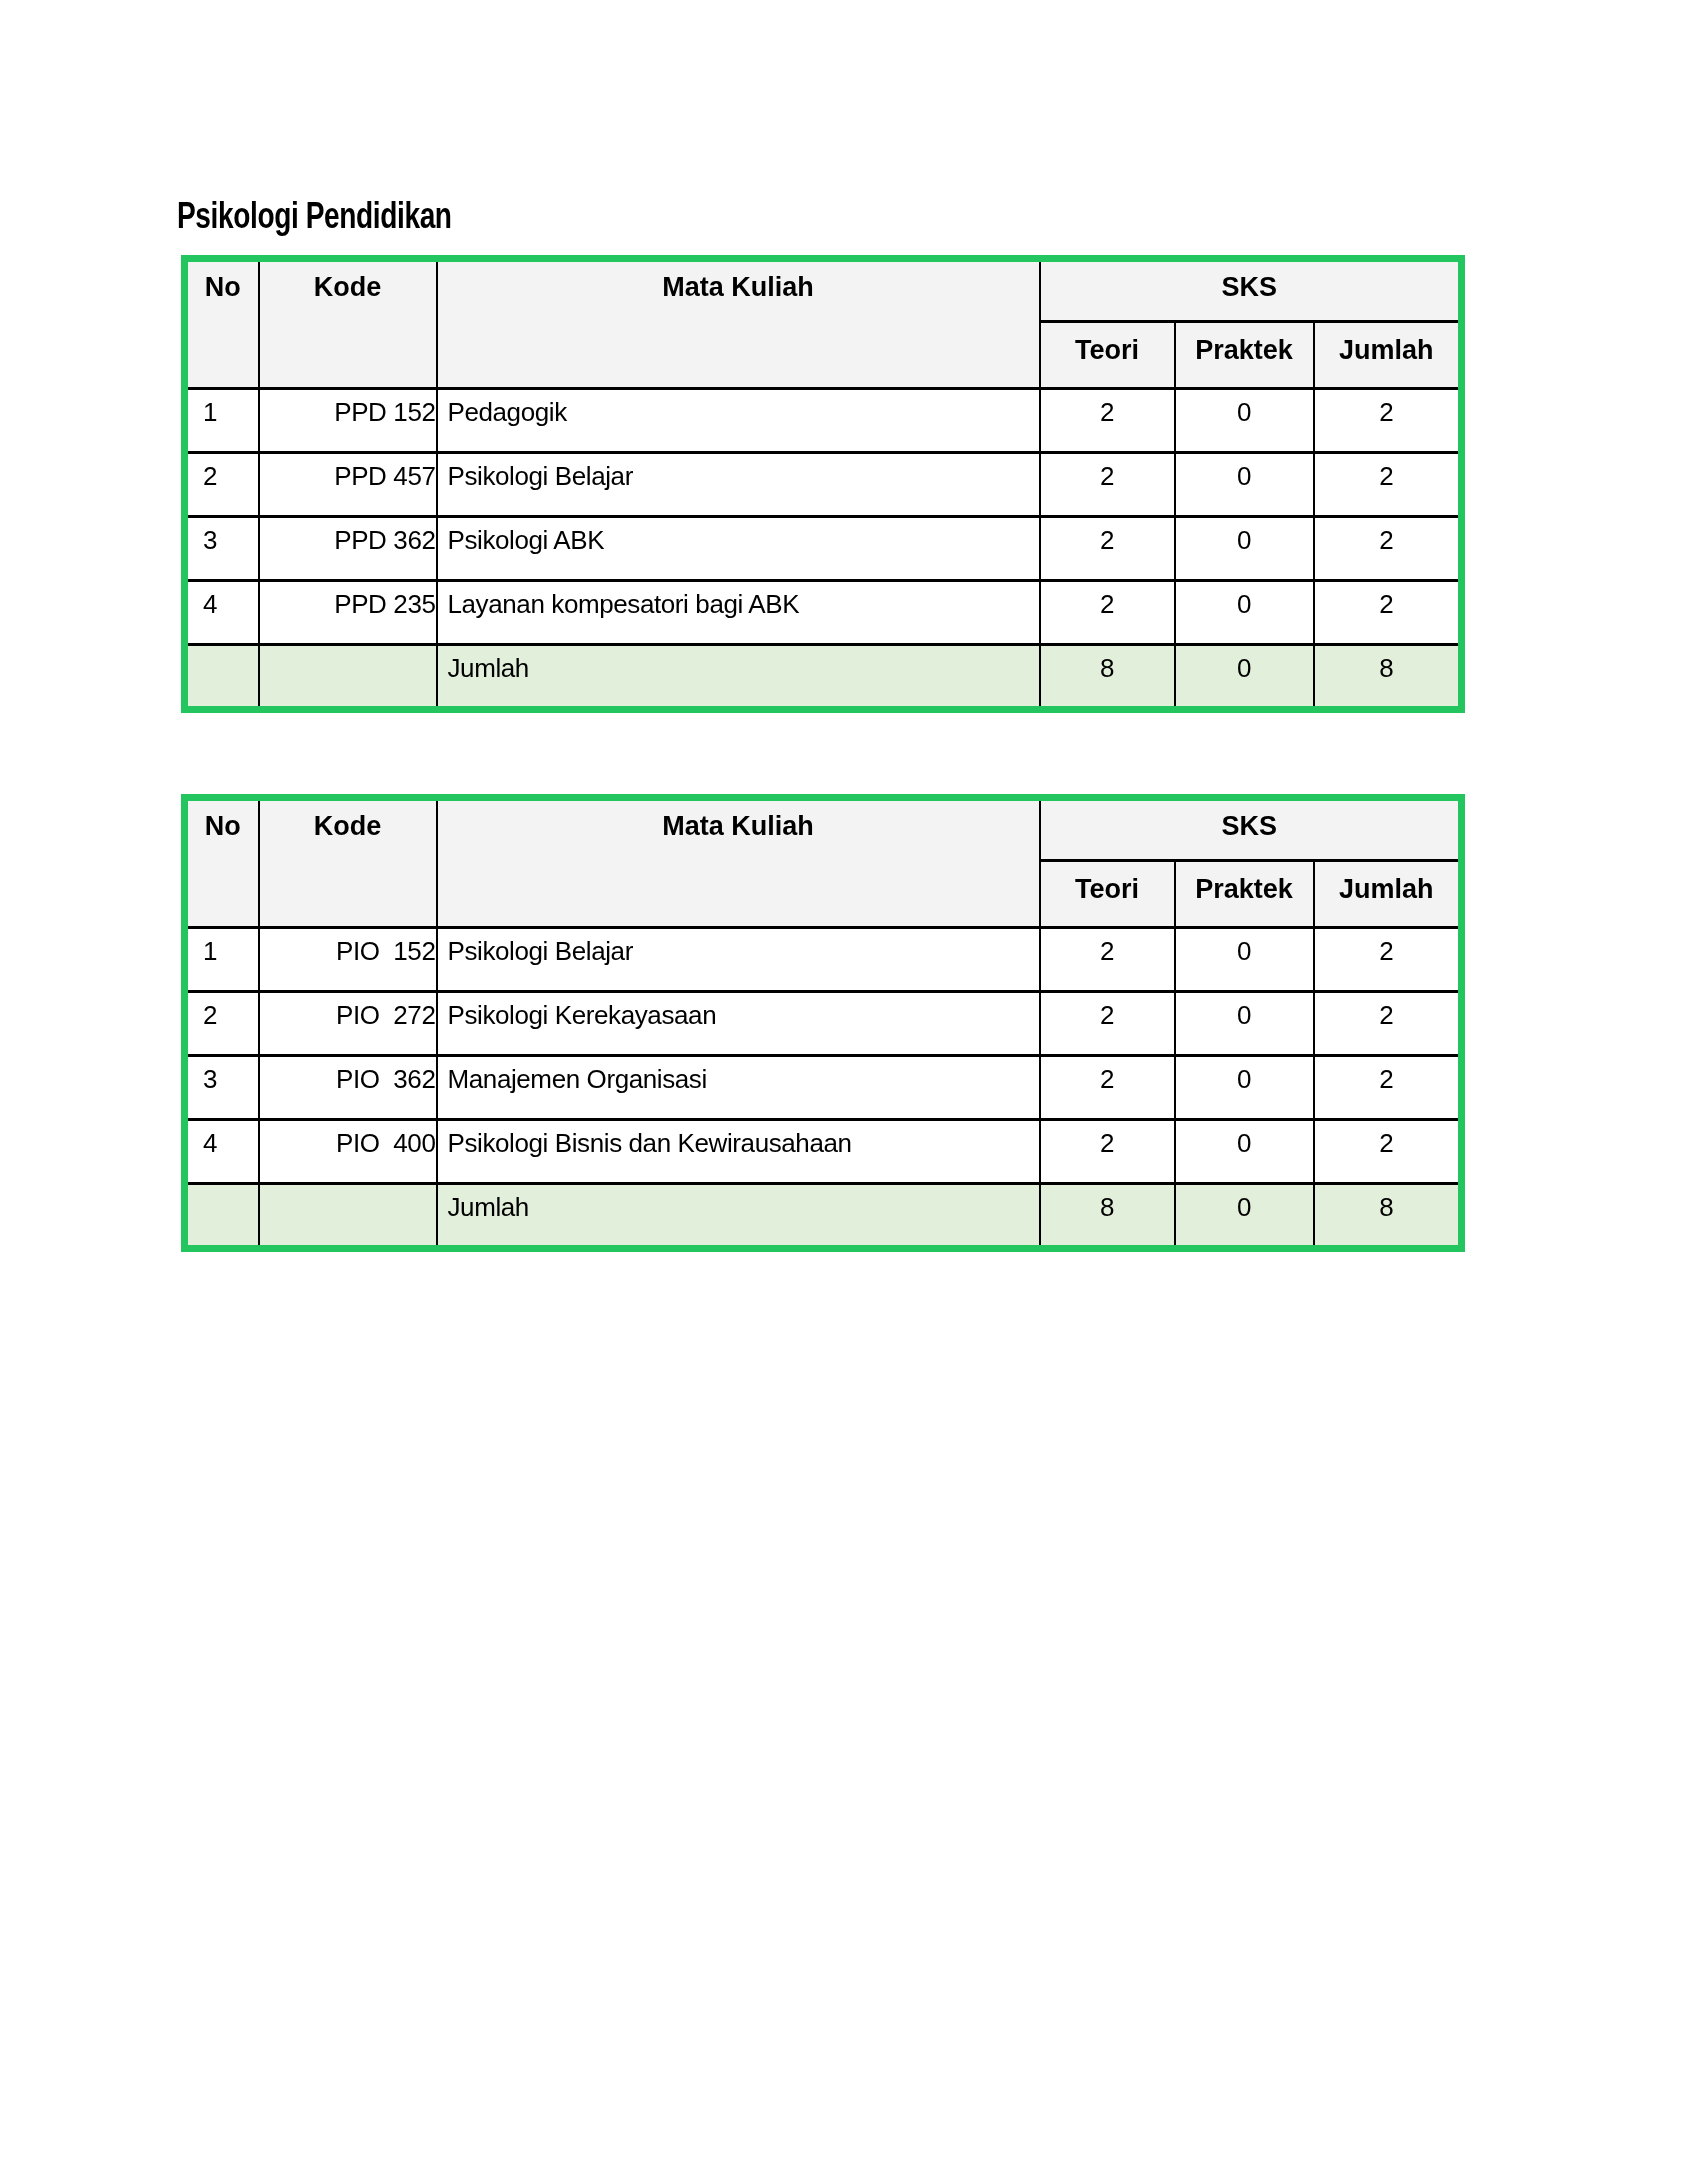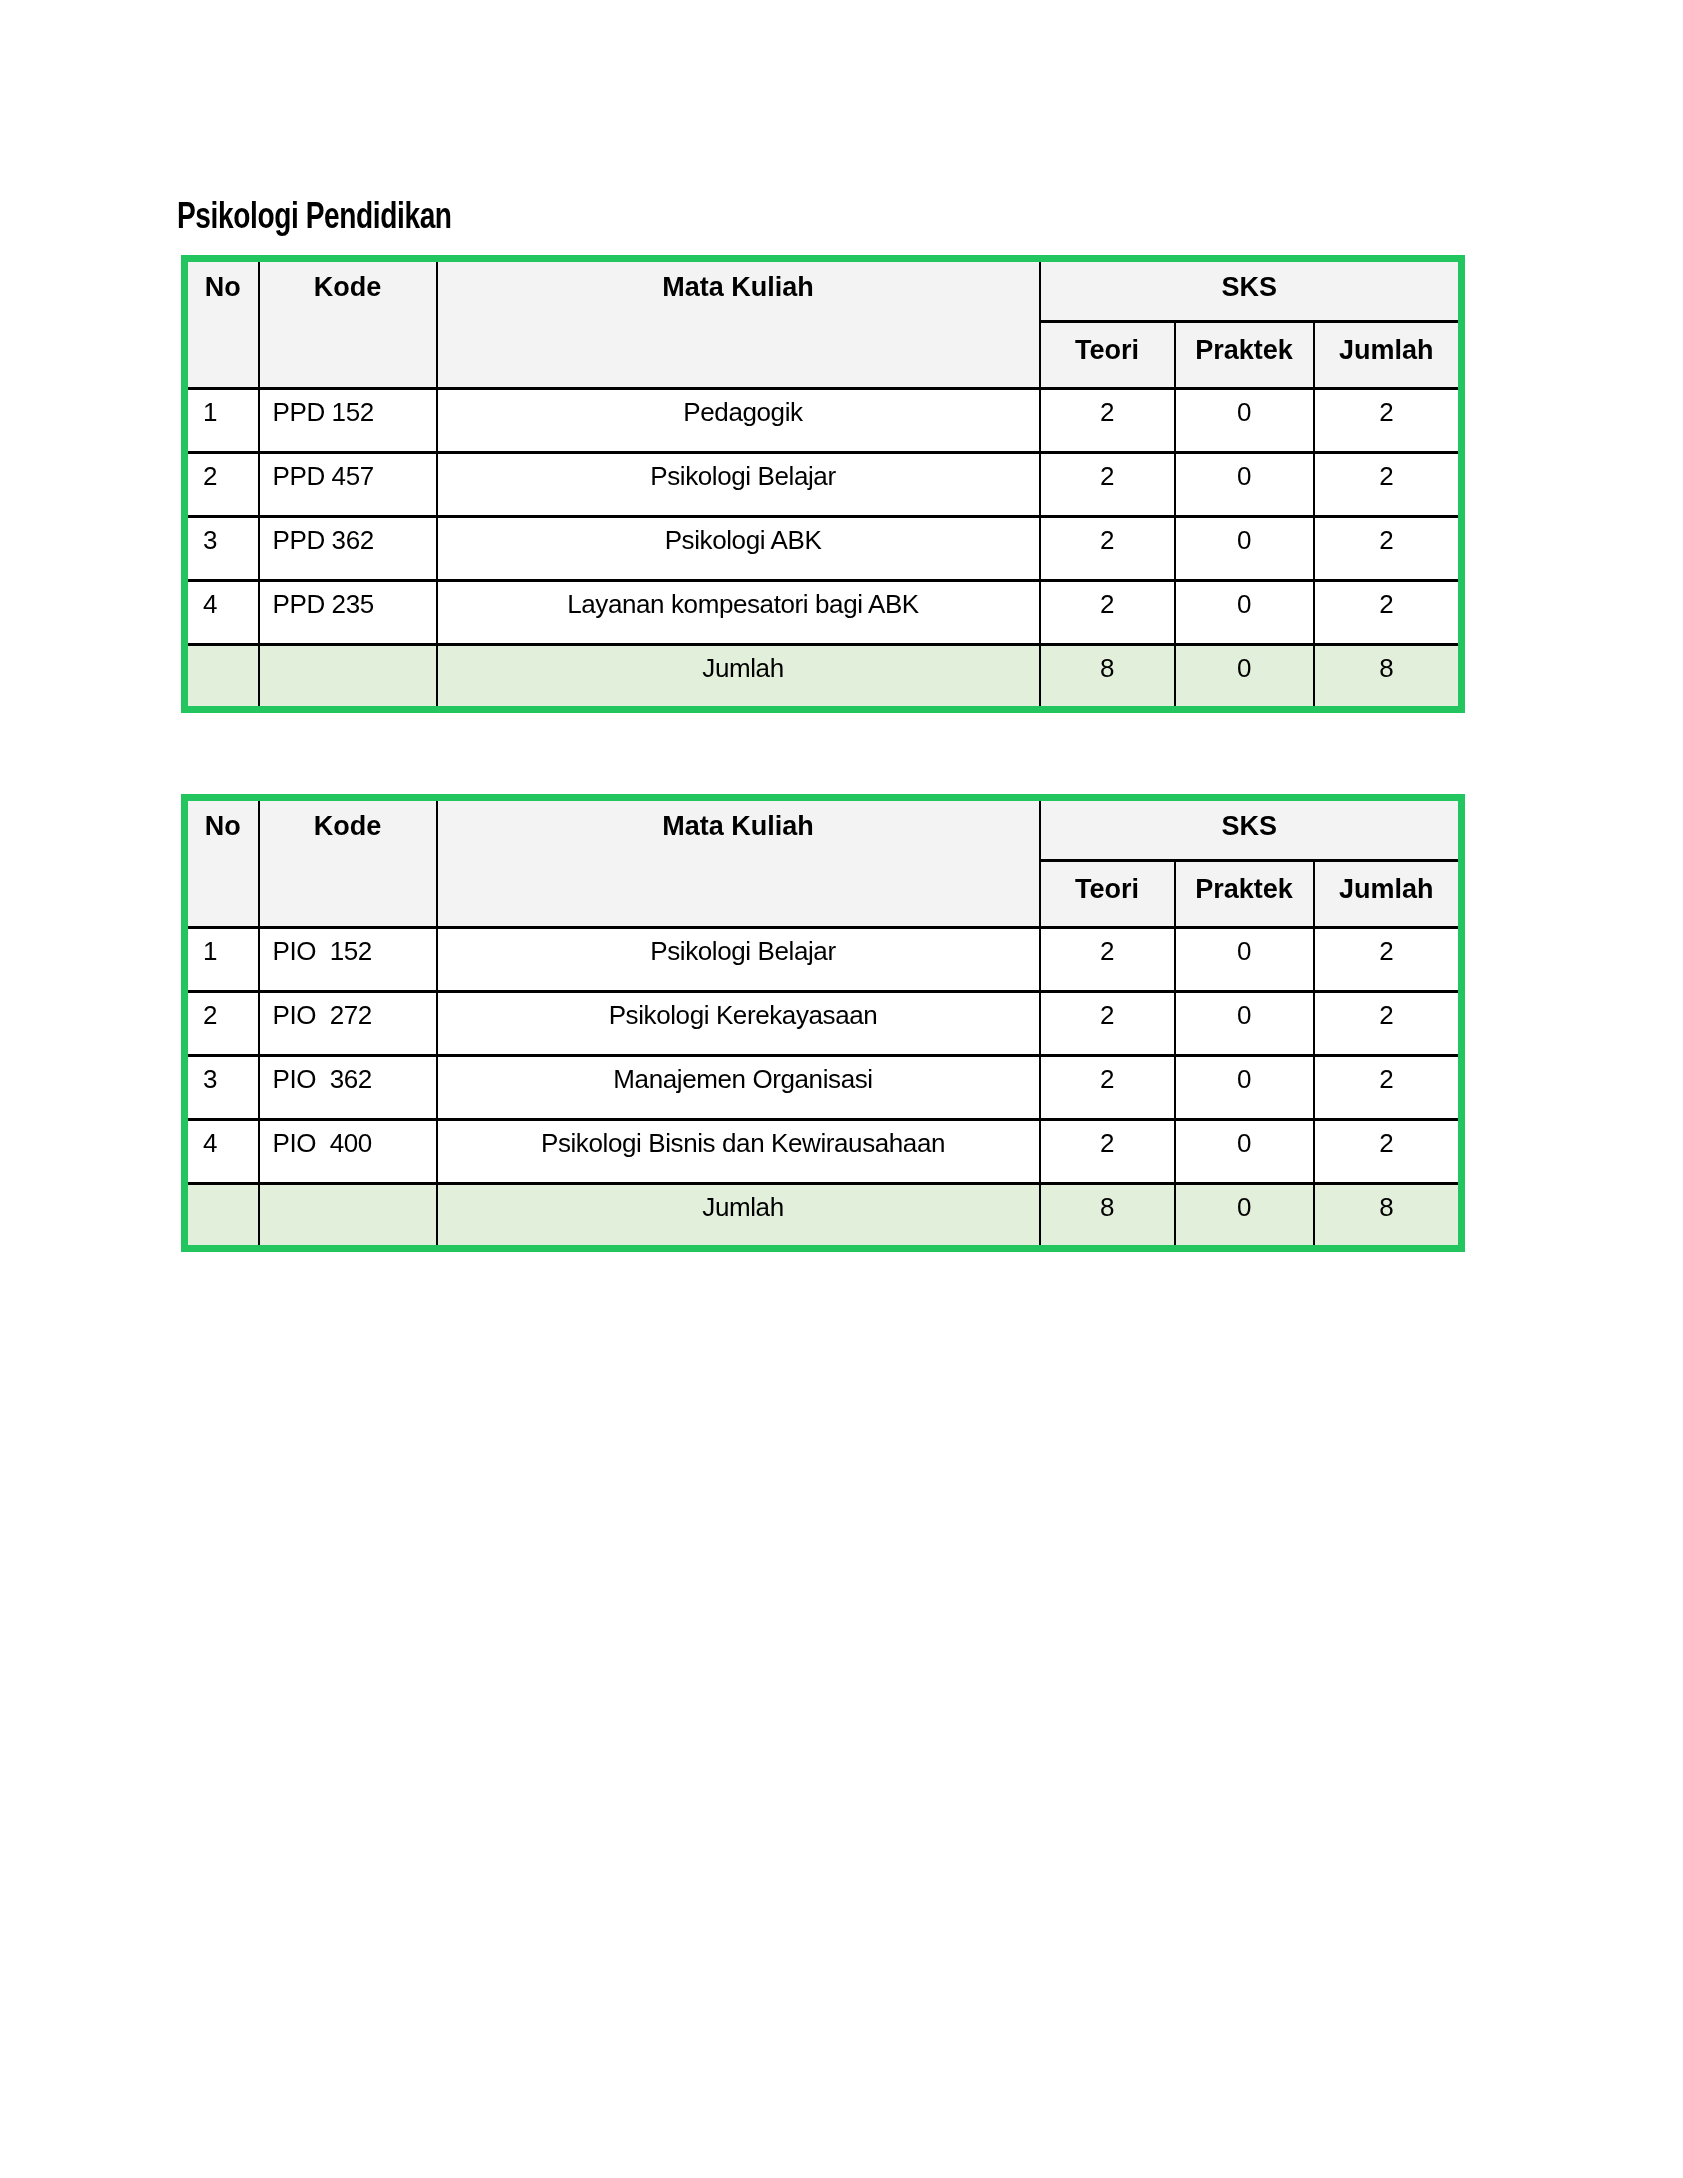--- a/index.html
+++ b/index.html
@@ -66,22 +66,22 @@
   tr.head-row-2 { height: 67px; }
   tr.head-row-2 th { padding-top: 12px; }
   tbody tr { height: 64px; }
   tbody td {
     background: #ffffff;
     font-size: 26px;
     letter-spacing: -0.4px;
     padding-top: 7px;
   }
   td.c-no   { text-align: left; padding-left: 15px; }
-  td.c-kode { text-align: left; padding-left: 13px; white-space: pre; }
-  td.c-mk   { text-align: center; padding-left: 10px; }
+  td.c-kode { text-align: right; white-space: pre; }
+  td.c-mk   { text-align: left; padding-left: 10px; }
   td.c-num  { text-align: center; }
   tr.total-row { height: 65px; }
   tr.total-row td { background: #e2efda; }
 </style>
 </head>
 <body>
 
 <div class="page">
   <div class="content">
 

